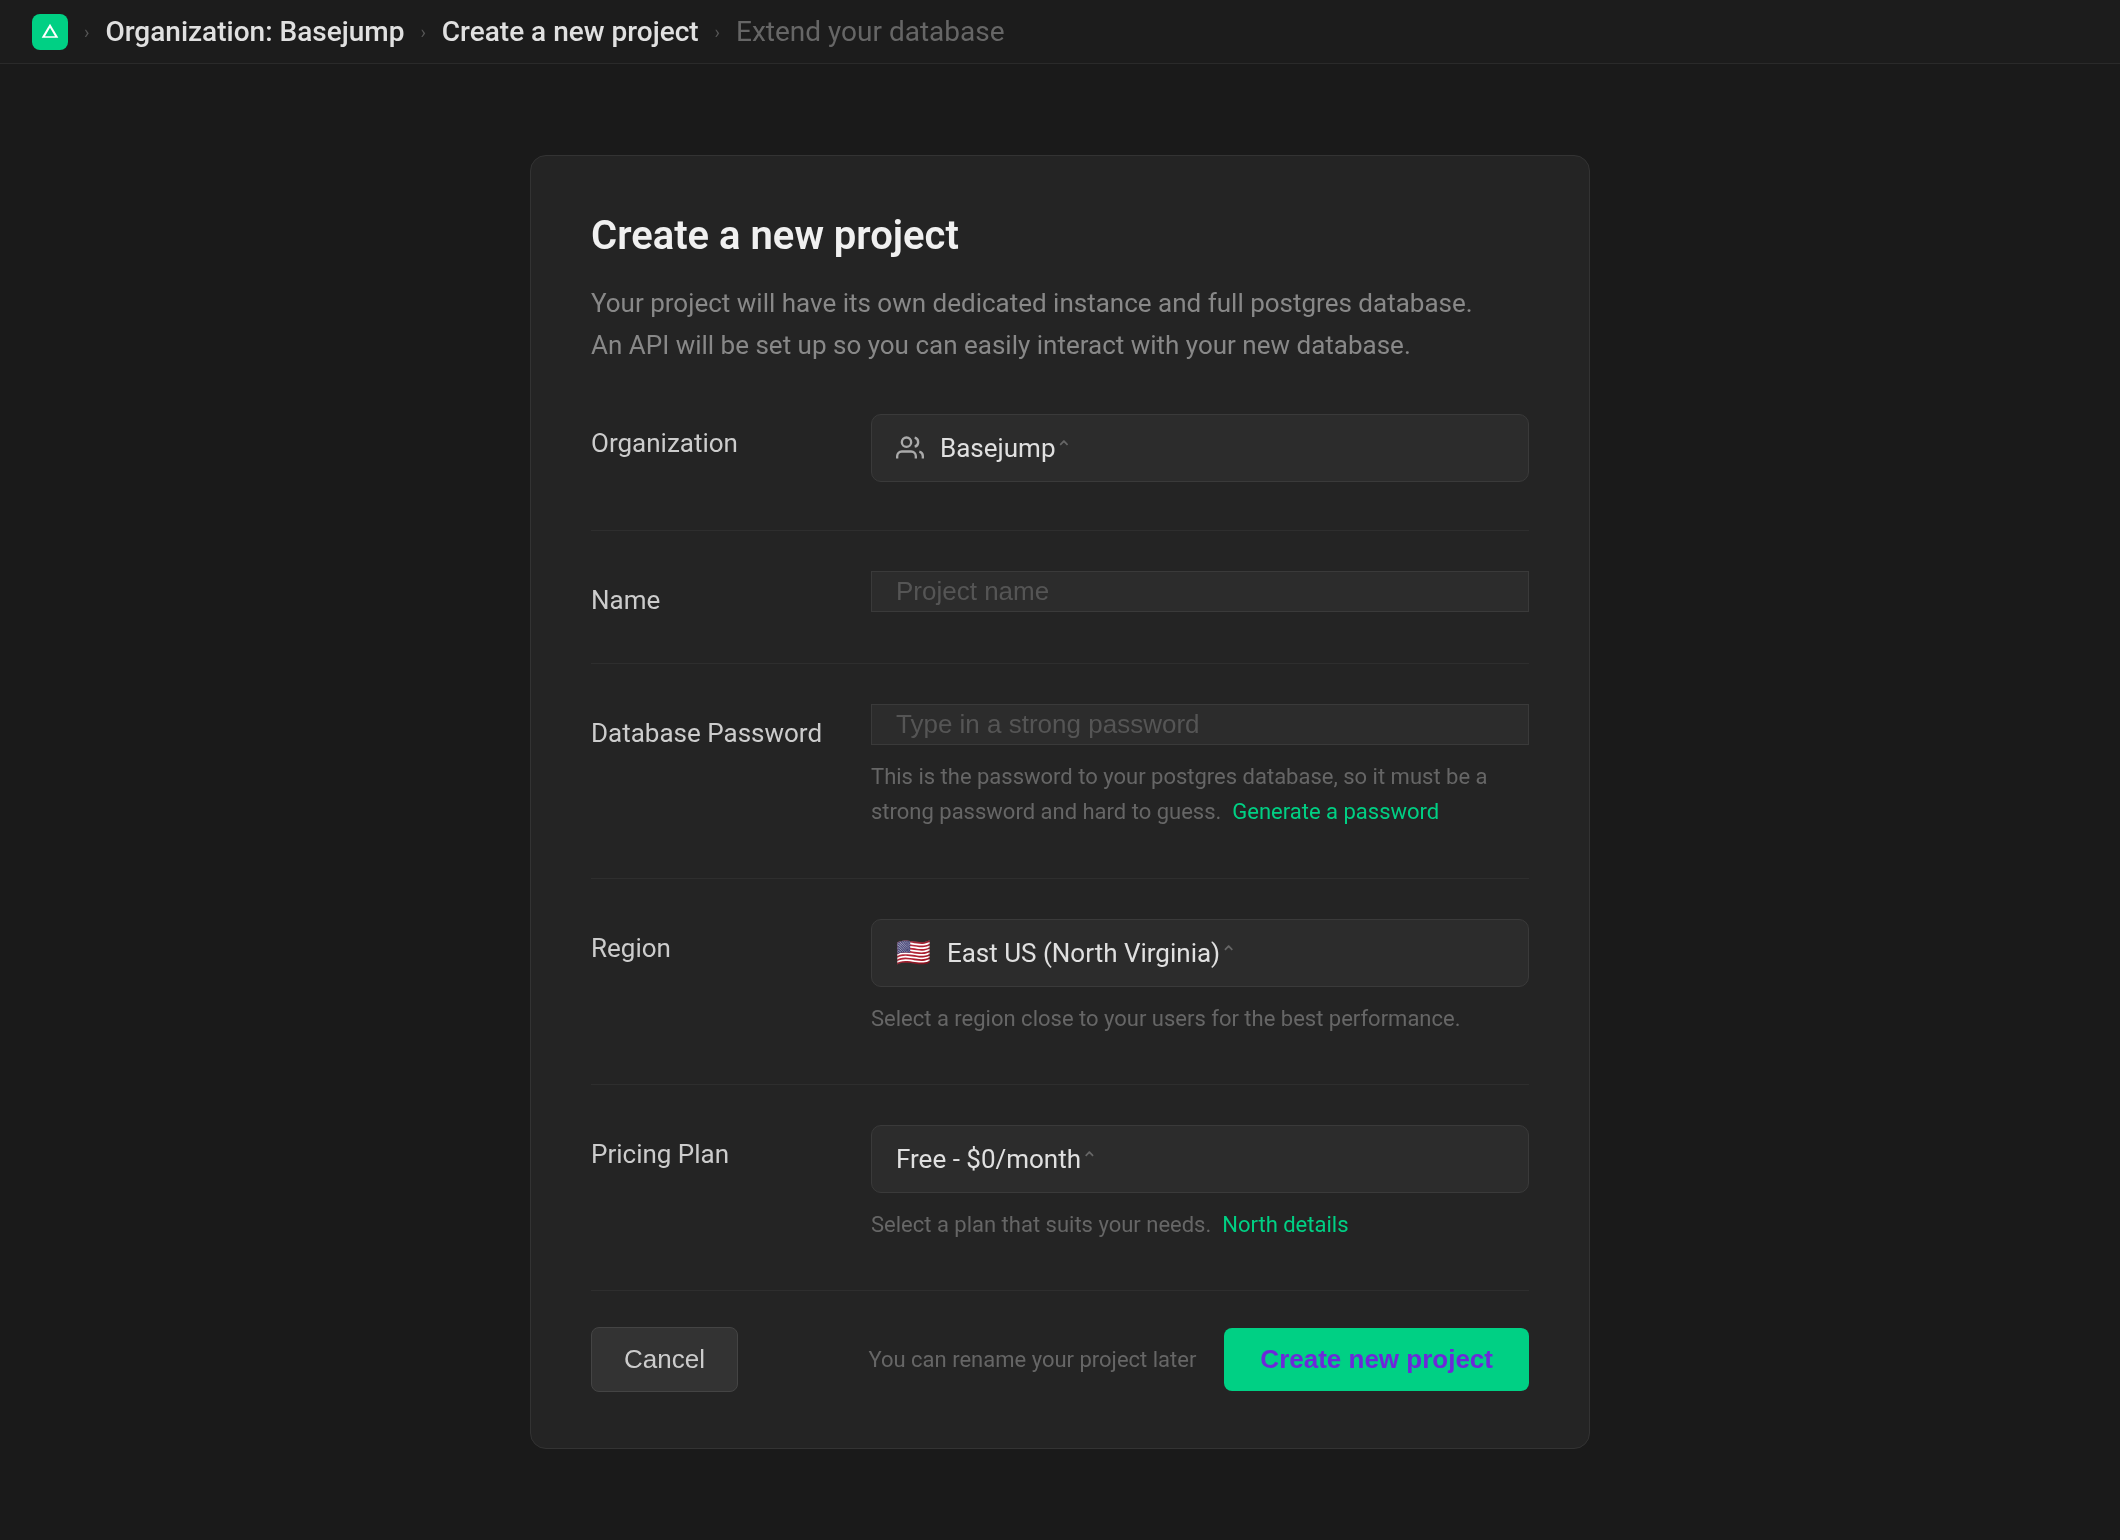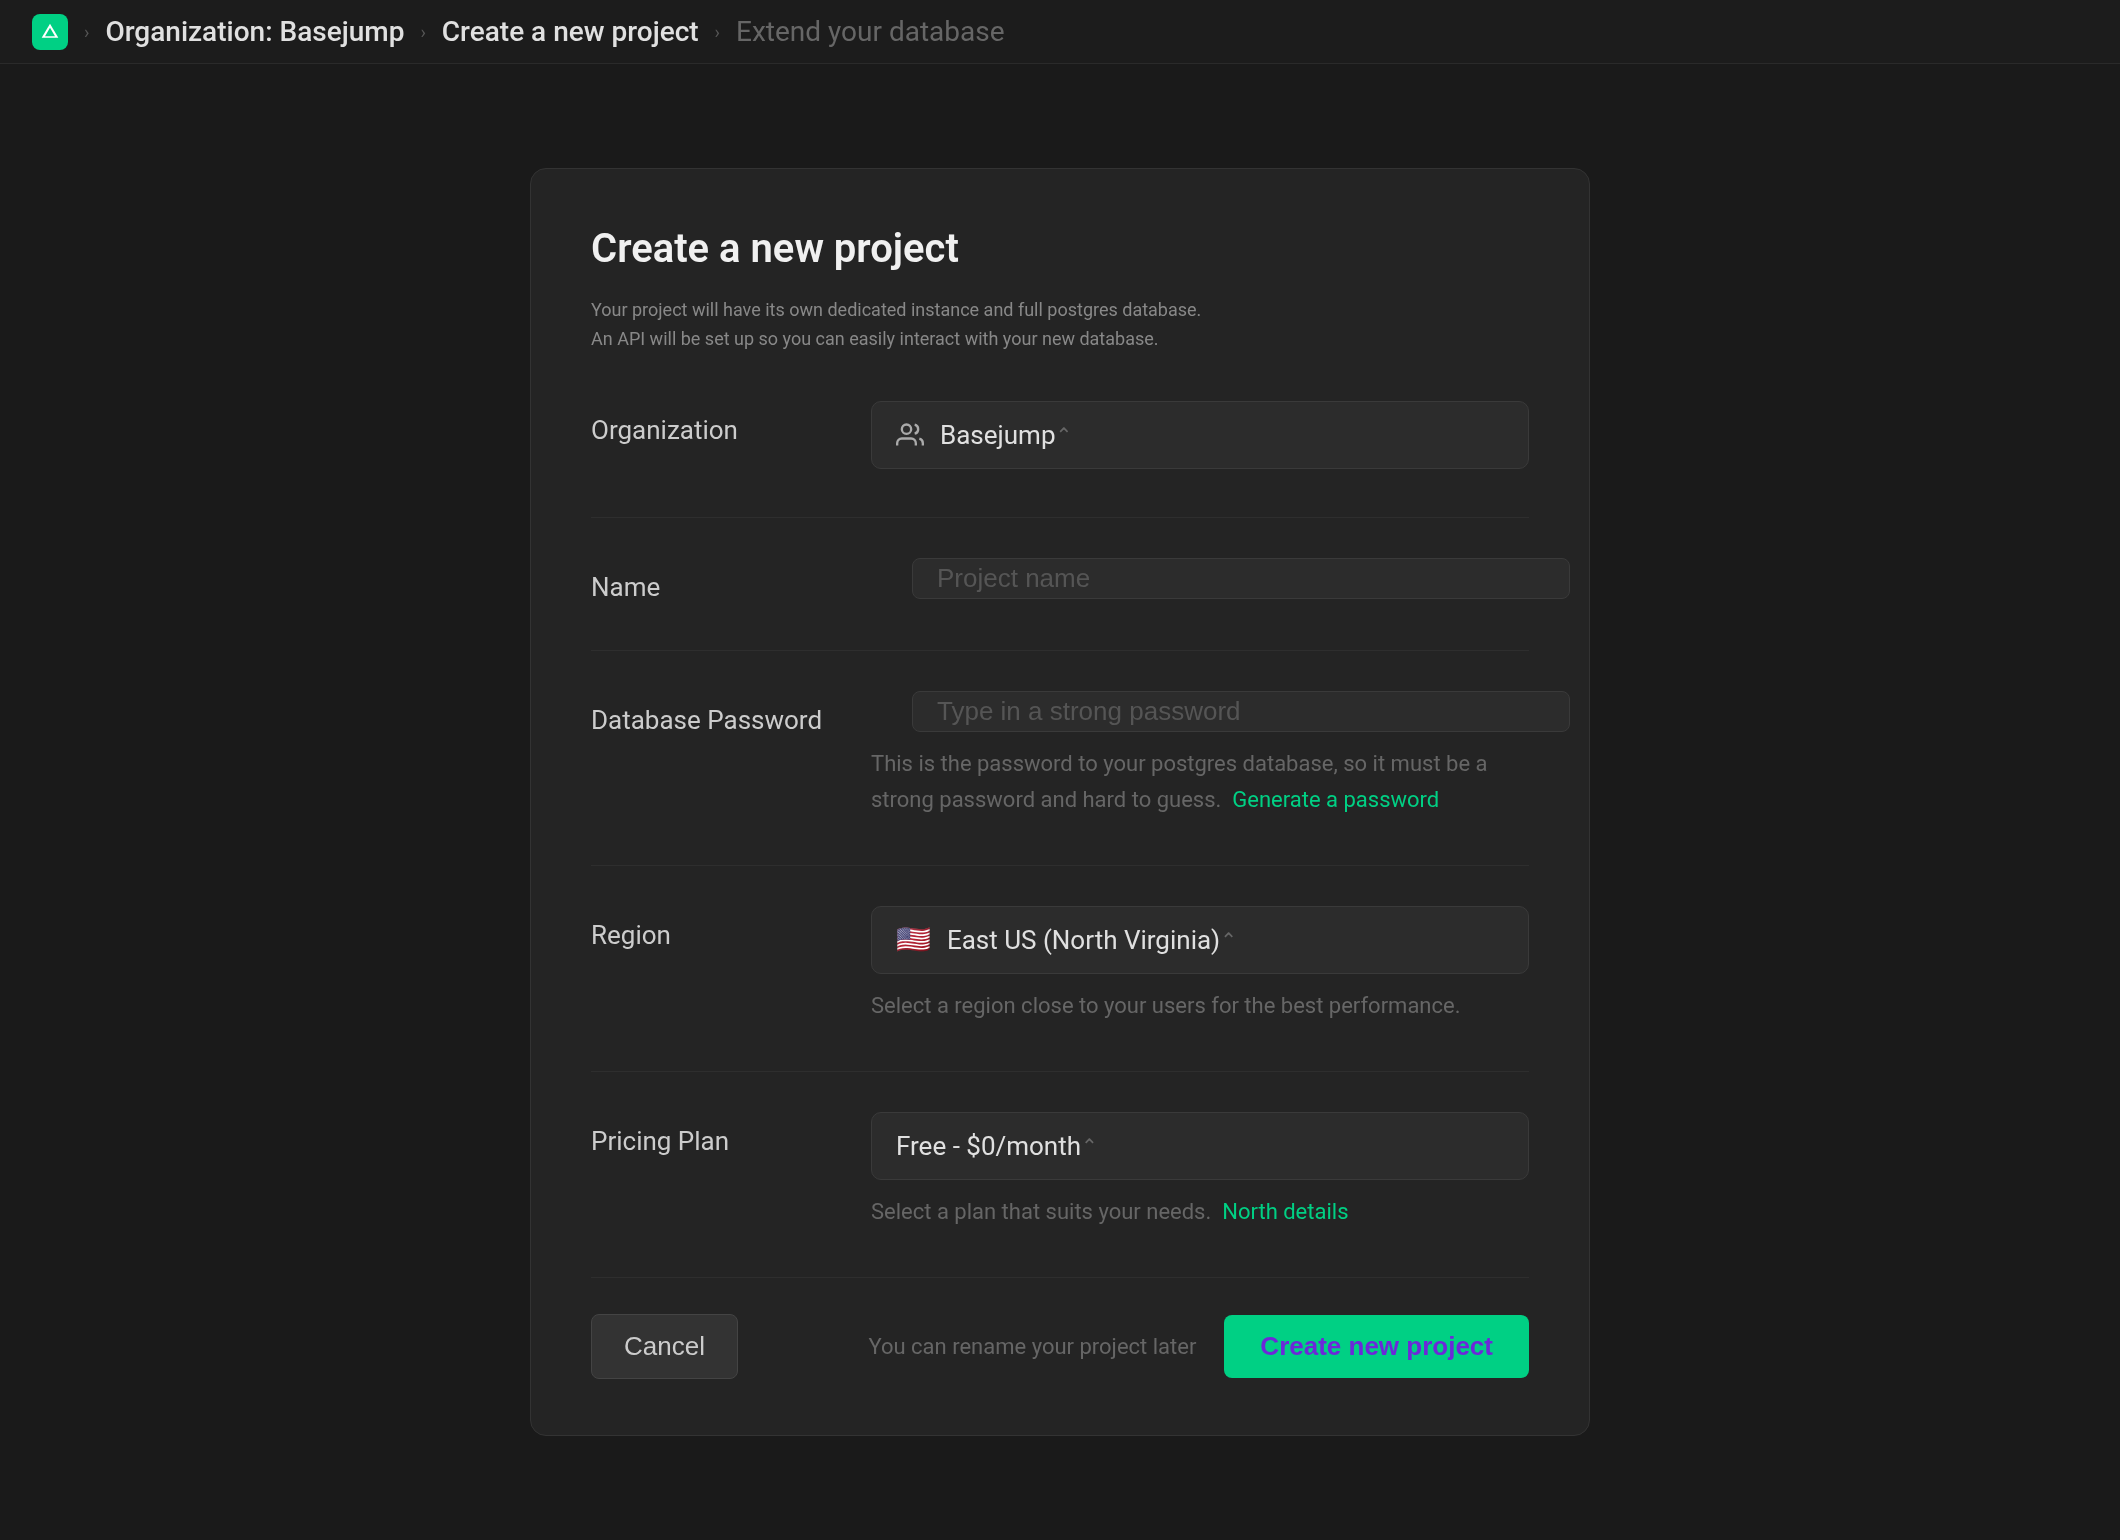--- a/index.html
+++ b/index.html
@@ -86,21 +86,21 @@
     }
 
     .card-title {
       font-size: 40px;
       font-weight: 600;
       color: #f0f0f0;
       margin-bottom: 24px;
     }
 
     .card-description {
-      font-size: 18px;
+      font-size: 26px;
       color: #888;
       line-height: 1.6;
       margin-bottom: 48px;
     }
 
     
     .form-row {
       display: flex;
       align-items: flex-start;
       margin-bottom: 48px;
@@ -147,26 +147,25 @@
 
     .select-chevron {
       color: #666;
       font-size: 20px;
     }
 
     .input-box {
       width: 100%;
       background-color: #2c2c2c;
       border: 1.5px solid #3a3a3a;
-      border-radius: 8px;
+      border-radius: 0;
       padding: 4px 24px;
       font-size: 26px;
       color: #666;
       outline: none;
-      margin-left: 41px;
     }
 
     .input-box::placeholder {
       color: #555;
     }
 
     .field-hint {
       font-size: 22px;
       color: #666;
       margin-top: 14px;

